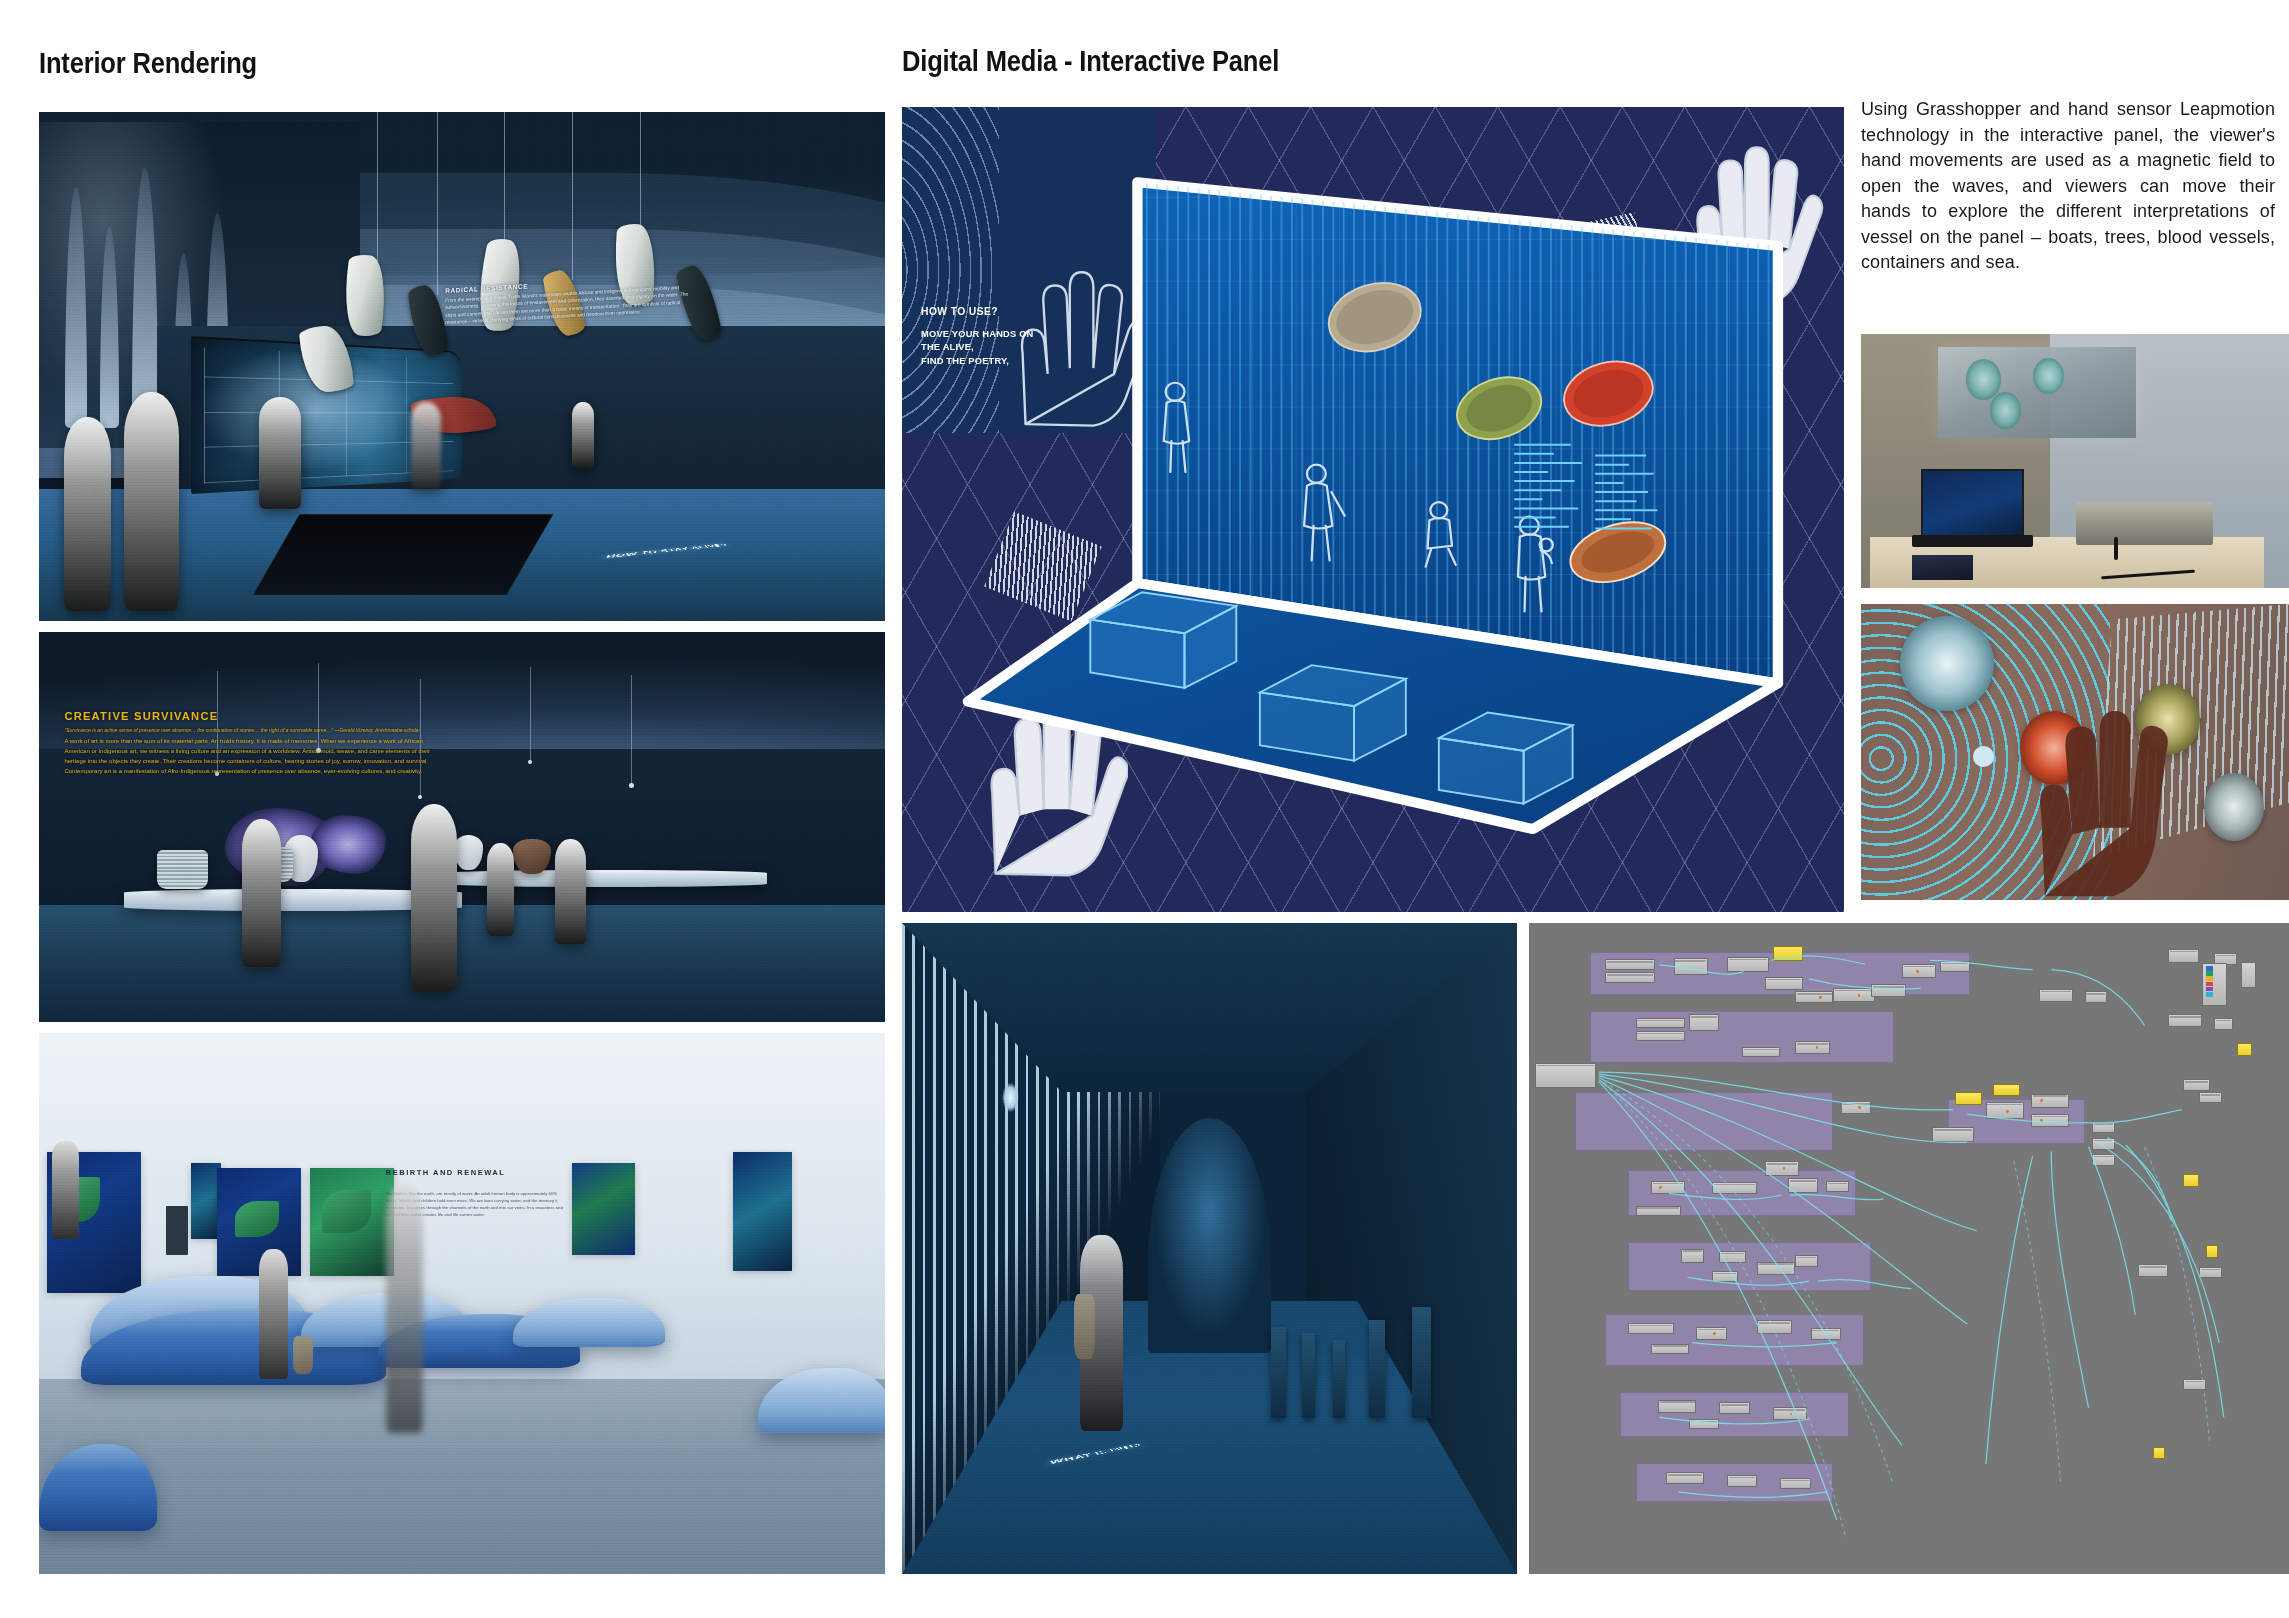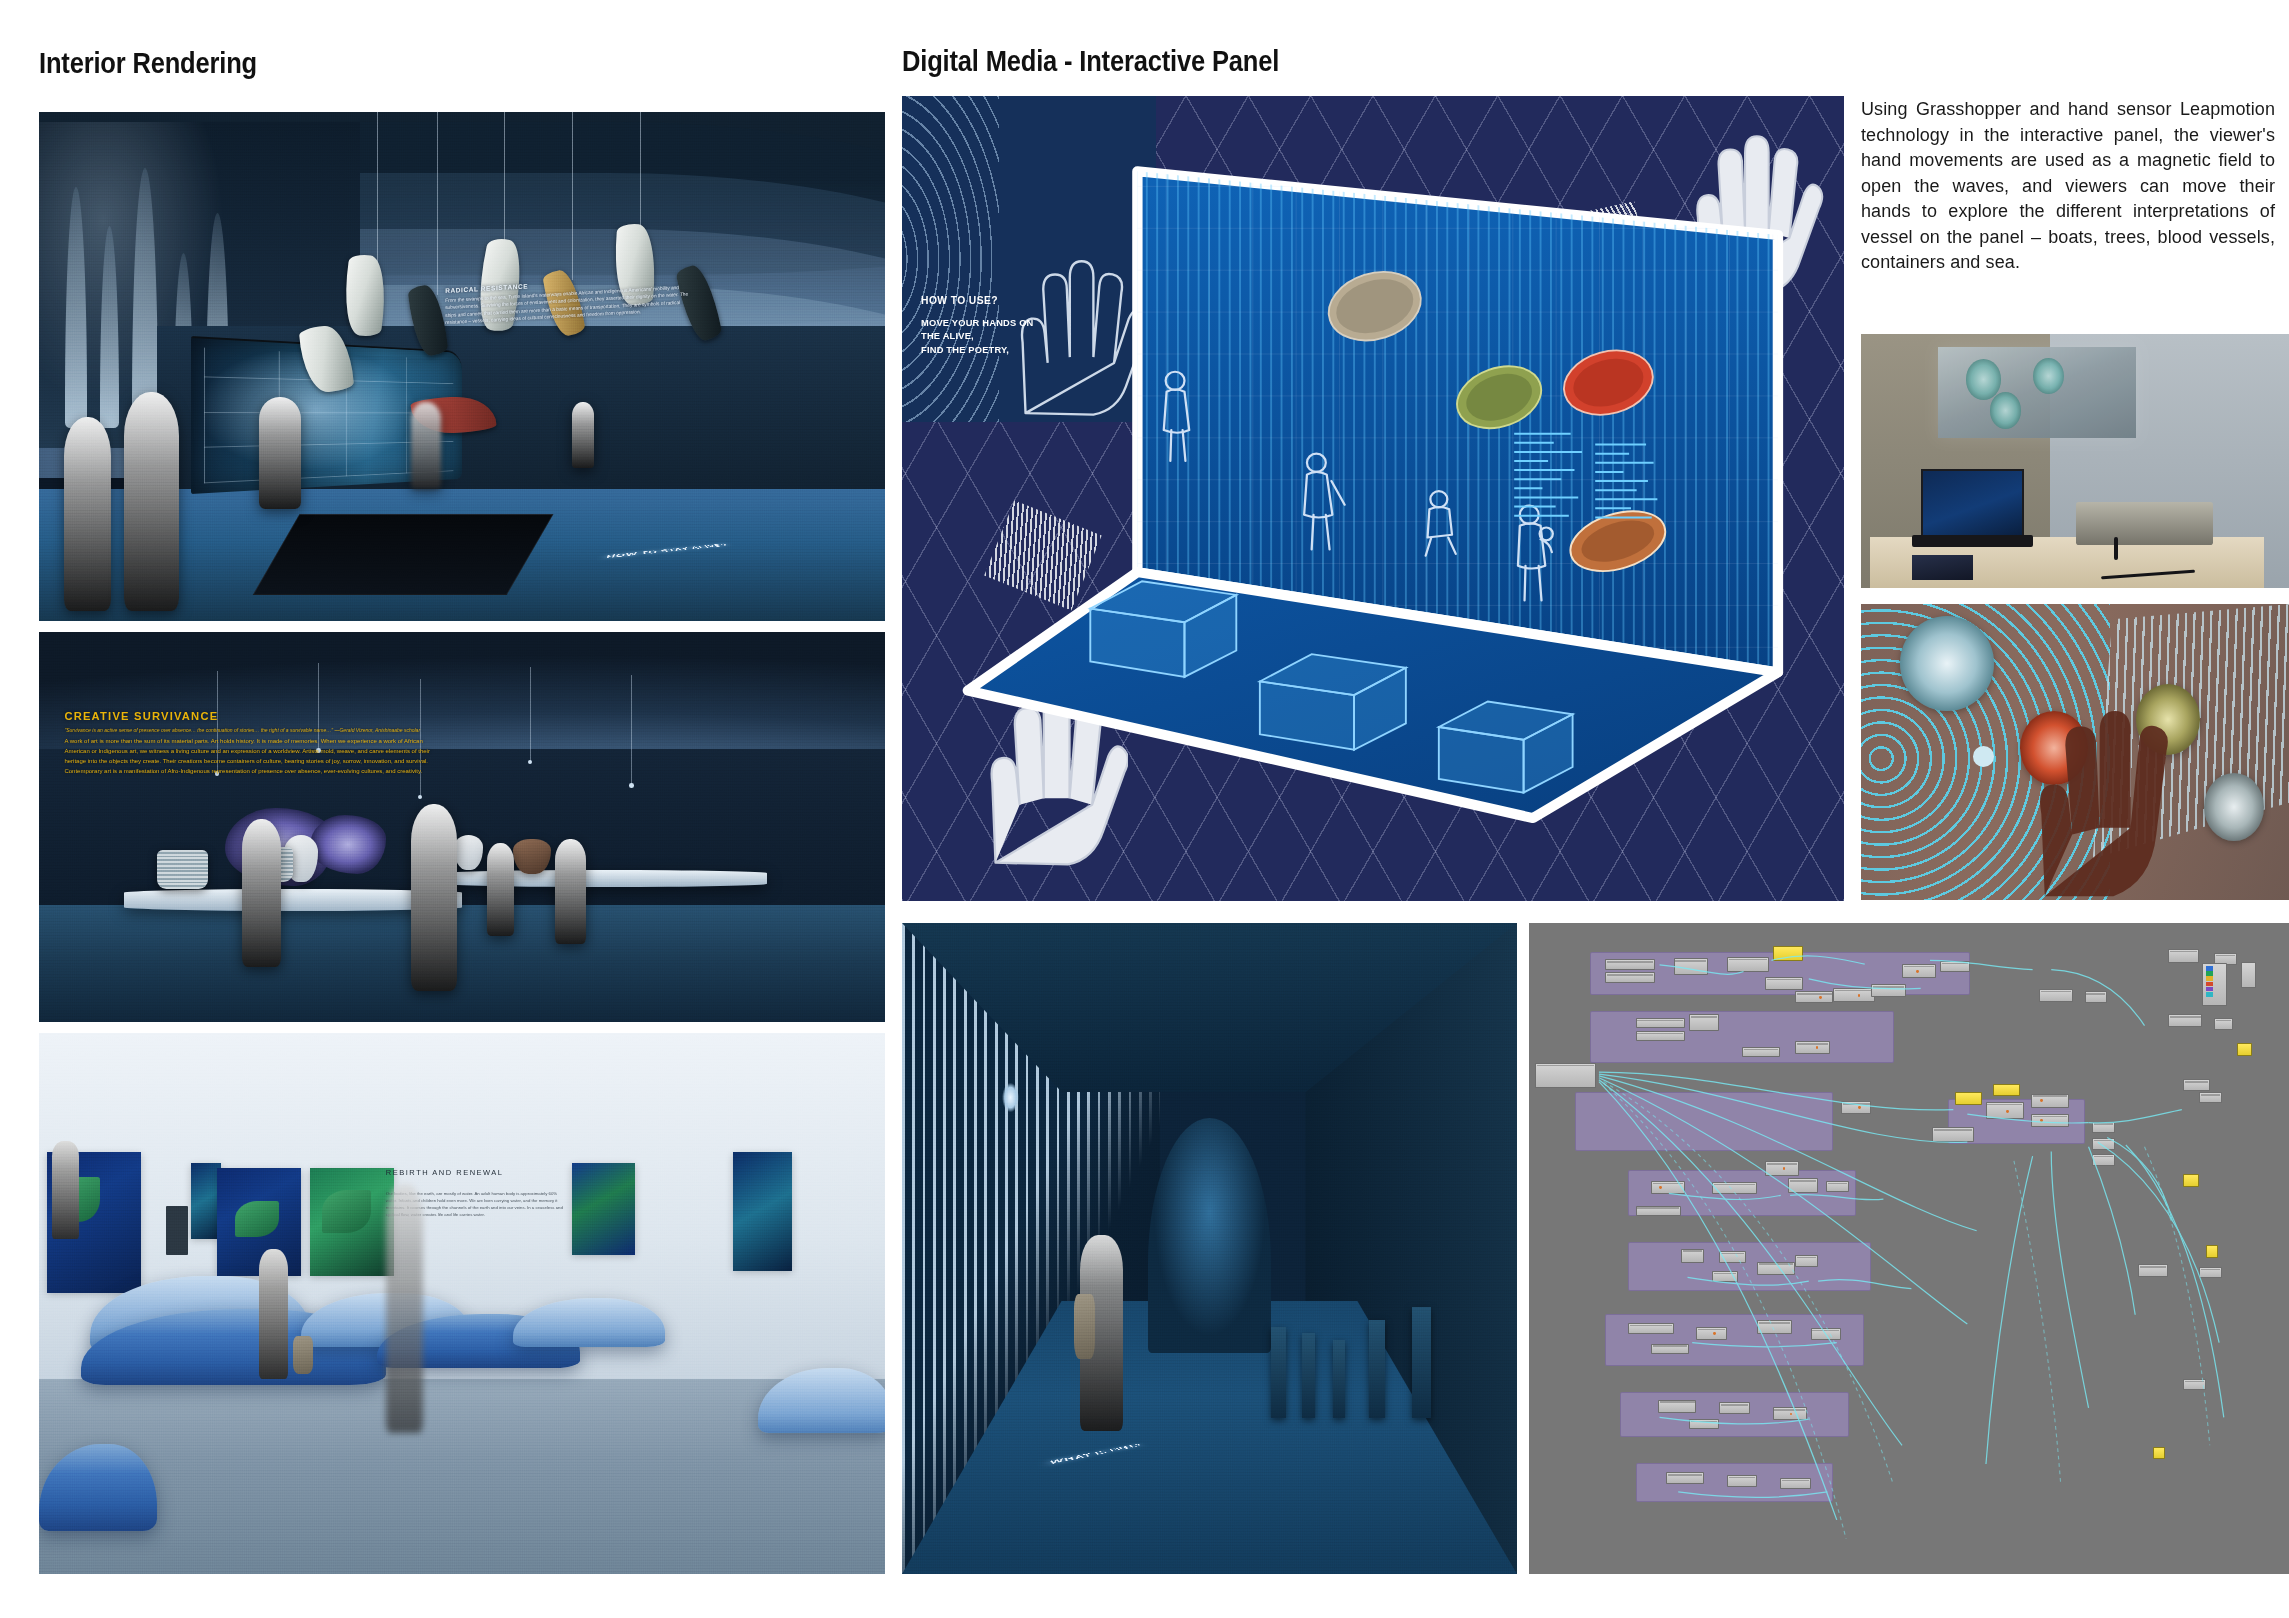--- a/index.html
+++ b/index.html
@@ -202,39 +202,39 @@
     position:absolute;
     background:linear-gradient(180deg,#7fa8d4 0%, #3f74bb 34%, #2a5ca4 70%, #1d4382 100%);
     border-radius:52% 40% 12% 8% / 78% 70% 14% 12%;
     box-shadow:0 6.5px 17px rgba(20,40,70,.4);
   }
   .reb-bench.pale{ background:linear-gradient(180deg,#c6dbf0,#7ba5d3 70%,#4f7fb8); }
   .reb-text{
     position:absolute; left:41%; top:25%; width:21%;
     color:#1d2833;
   }
-  .reb-text .rb-head{ font-size:7.5px; font-weight:400; letter-spacing:1.5px; margin-bottom:14px; }
+  .reb-text .rb-head{ font-size:7.5px; font-weight:700; letter-spacing:1.5px; margin-bottom:14px; }
   .reb-text .rb-body{ font-size:4.3px; line-height:1.62; opacity:.82; }
   .reb-person{
     position:absolute;
     background:linear-gradient(180deg,#d7d9d6 0%, #9a9b96 30%, #2d3136 100%);
     filter:saturate(.1) contrast(1.05);
     border-radius:42% 42% 10% 10% / 16% 16% 5% 5%;
   }
   .reb-person.ghost{ filter:saturate(.08) blur(3.3px); opacity:.72; }
   .backpack{
     position:absolute; background:linear-gradient(170deg,#9c9482,#6a6354);
     border-radius:22% 22% 26% 26%;
   }
   .reb-niche{
     position:absolute; background:#2b3742; border-radius:0.9px;
   }
 
   
-  #iso-diagram { left:902px; top:96px; width:942px; height:805px; background:#1f2555; }
+  #iso-diagram { left:902px; top:107px; width:942px; height:805px; background:#1f2555; }
   .iso-gridbg{
     position:absolute; inset:0;
     background-color:#222a5c;
     background-image:
       repeating-linear-gradient(60deg, rgba(190,195,225,.30) 0 1.3px, transparent 1.3px 54px),
       repeating-linear-gradient(-60deg, rgba(190,195,225,.30) 0 1.3px, transparent 1.3px 54px);
   }
   .iso-howto{
     position:absolute; left:0; top:0; width:27%; height:40.5%;
     background:#15305a;

